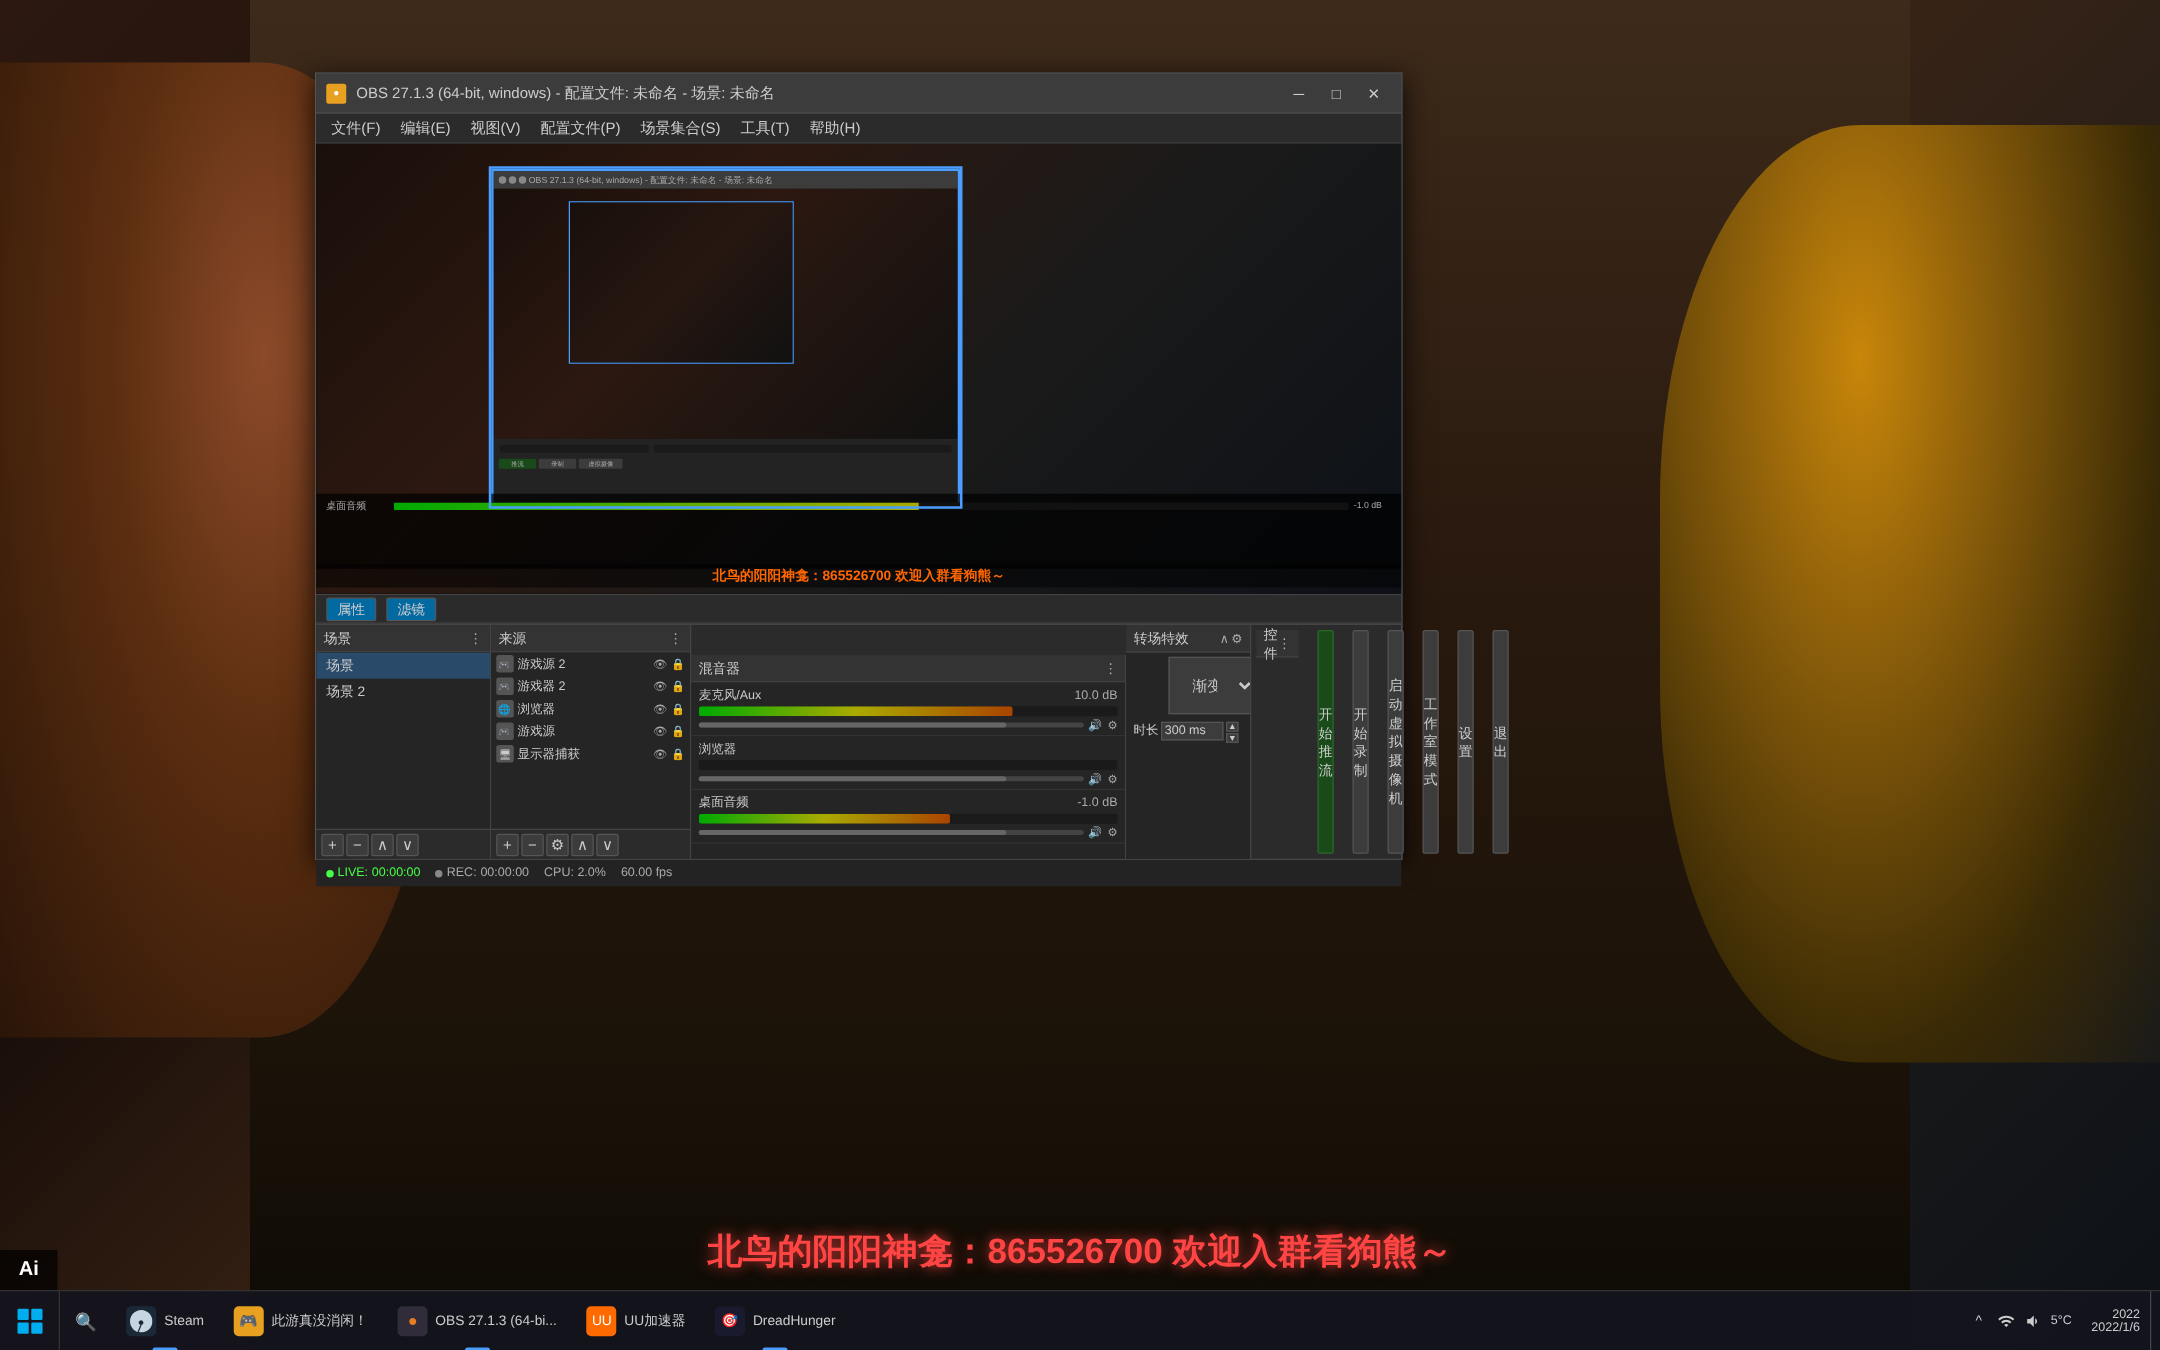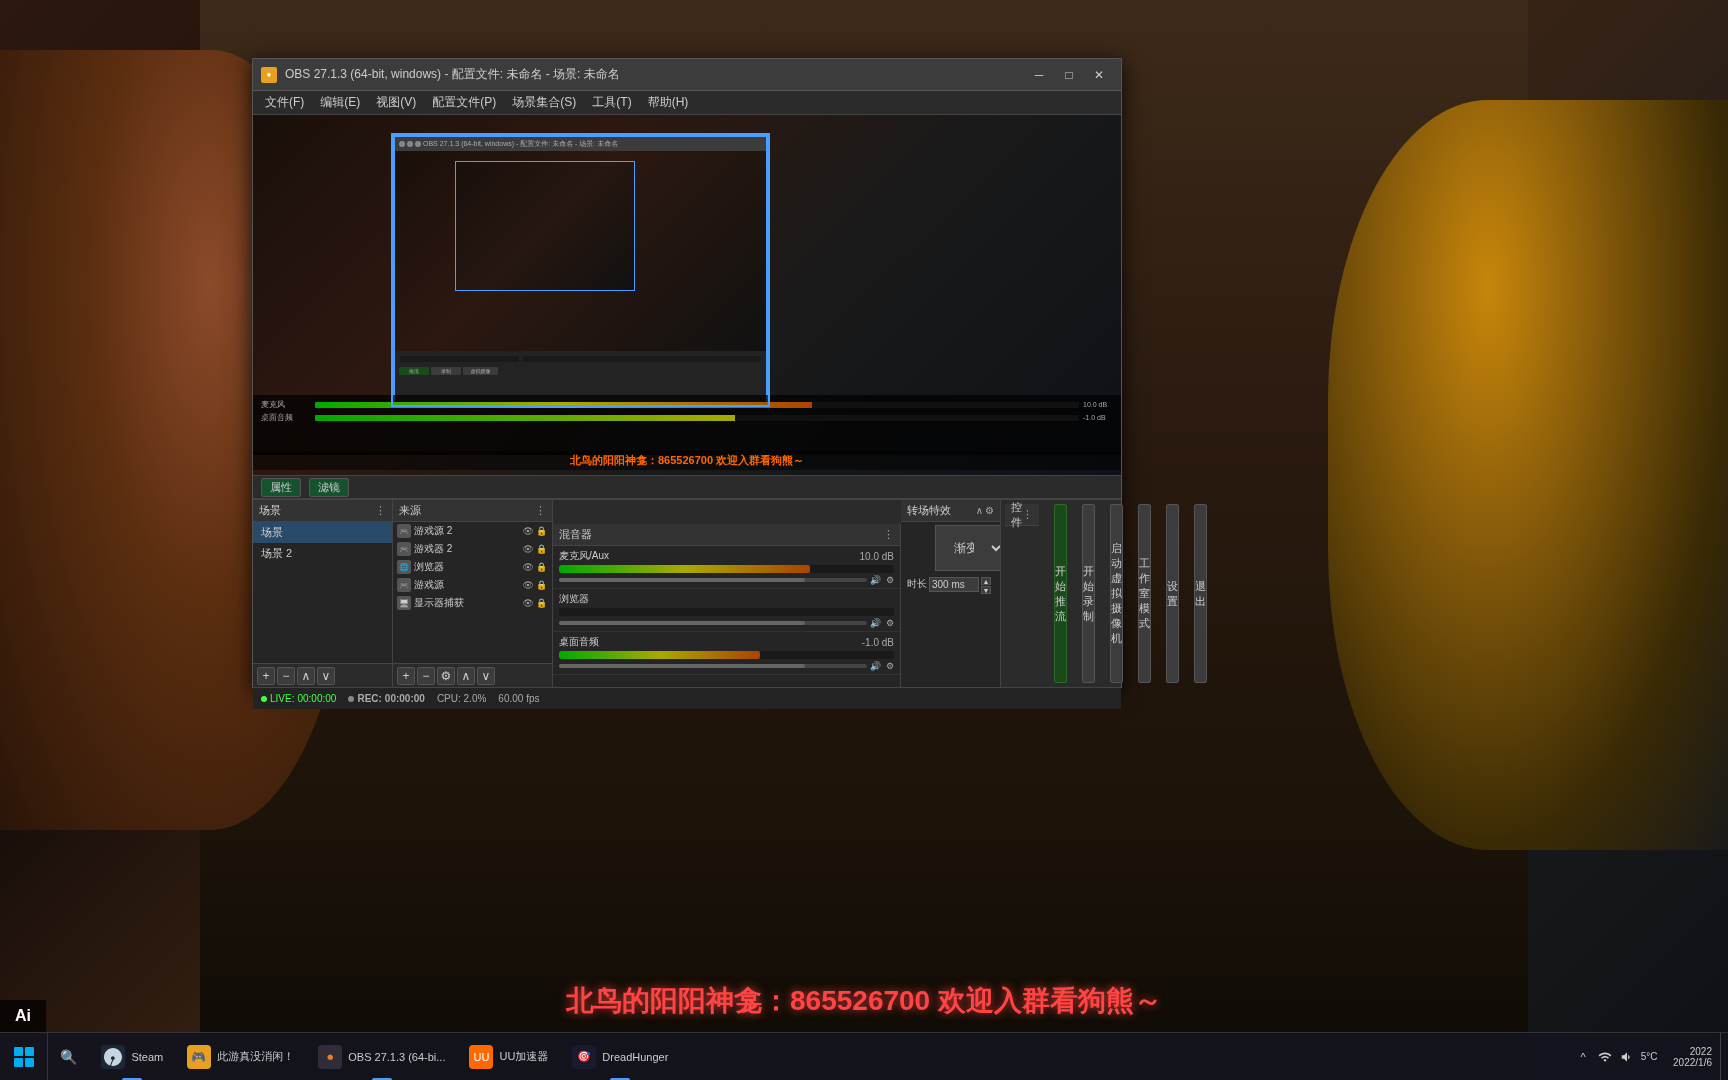--- a/index.html
+++ b/index.html
@@ -208,21 +208,21 @@
       align-items: center;
       padding: 0 8px;
       gap: 8px;
     }
     .no-source-label {
       color: #aaa;
       font-size: 11px;
       flex: 1;
     }
     .prop-btn {
-      background: #14532d;
+      background: #0369a1;
       border: 1px solid #555;
       color: #ccc;
       padding: 1px 8px;
       font-size: 11px;
       border-radius: 2px;
       cursor: pointer;
     }
 
     
     .obs-panels {
@@ -409,21 +409,21 @@
     }
     .status-live {
       color: #44ff44;
       display: flex; align-items: center; gap: 3px;
     }
     .status-dot {
       width: 6px; height: 6px;
       border-radius: 50%;
       background: #44ff44;
     }
-    .status-rec { display: flex; align-items: center; gap: 3px; font-weight: bold; }
+    .status-rec { display: flex; align-items: center; gap: 3px; }
     .status-dot-red {
       width: 6px; height: 6px;
       border-radius: 50%;
       background: #888;
     }
 
     
     #taskbar {
       position: absolute;
       bottom: 0; left: 0; right: 0;
@@ -579,27 +579,20 @@
             <div style="width:30px;height:8px;background:#1a4a1a;border-radius:1px;font-size:5px;color:#aaa;display:flex;align-items:center;justify-content:center;">推流</div>
             <div style="width:30px;height:8px;background:#3c3c3c;border-radius:1px;font-size:5px;color:#aaa;display:flex;align-items:center;justify-content:center;">录制</div>
             <div style="width:35px;height:8px;background:#3c3c3c;border-radius:1px;font-size:5px;color:#aaa;display:flex;align-items:center;justify-content:center;">虚拟摄像</div>
           </div>
         </div>
       </div>
       <div class="blue-border-overlay"></div>
 
       <div style="position:absolute;bottom:20px;left:0;right:0;height:60px;background:rgba(0,0,0,0.7);padding:4px 8px;">
         <div style="display:flex;gap:4px;align-items:center;margin-bottom:2px;">
-          <span style="color:#aaa;font-size:8px;width:50px;">麦克风</span>
-          <div style="flex:1;height:6px;background:#111;border-radius:1px;overflow:hidden;">
-            <div style="width:65%;height:100%;background:linear-gradient(90deg,#00aa00,#aaaa00,#aa4400);"></div>
-          </div>
-          <span style="color:#aaa;font-size:7px;width:30px;">10.0 dB</span>
-        </div>
-        <div style="display:flex;gap:4px;align-items:center;margin-bottom:2px;">
           <span style="color:#aaa;font-size:8px;width:50px;">桌面音频</span>
           <div style="flex:1;height:6px;background:#111;border-radius:1px;overflow:hidden;">
             <div style="width:55%;height:100%;background:linear-gradient(90deg,#00aa00,#aaaa00);"></div>
           </div>
           <span style="color:#aaa;font-size:7px;width:30px;">-1.0 dB</span>
         </div>
       </div>
 
       <div class="preview-chat">北鸟的阳阳神龛：865526700 欢迎入群看狗熊～</div>
     </div>

